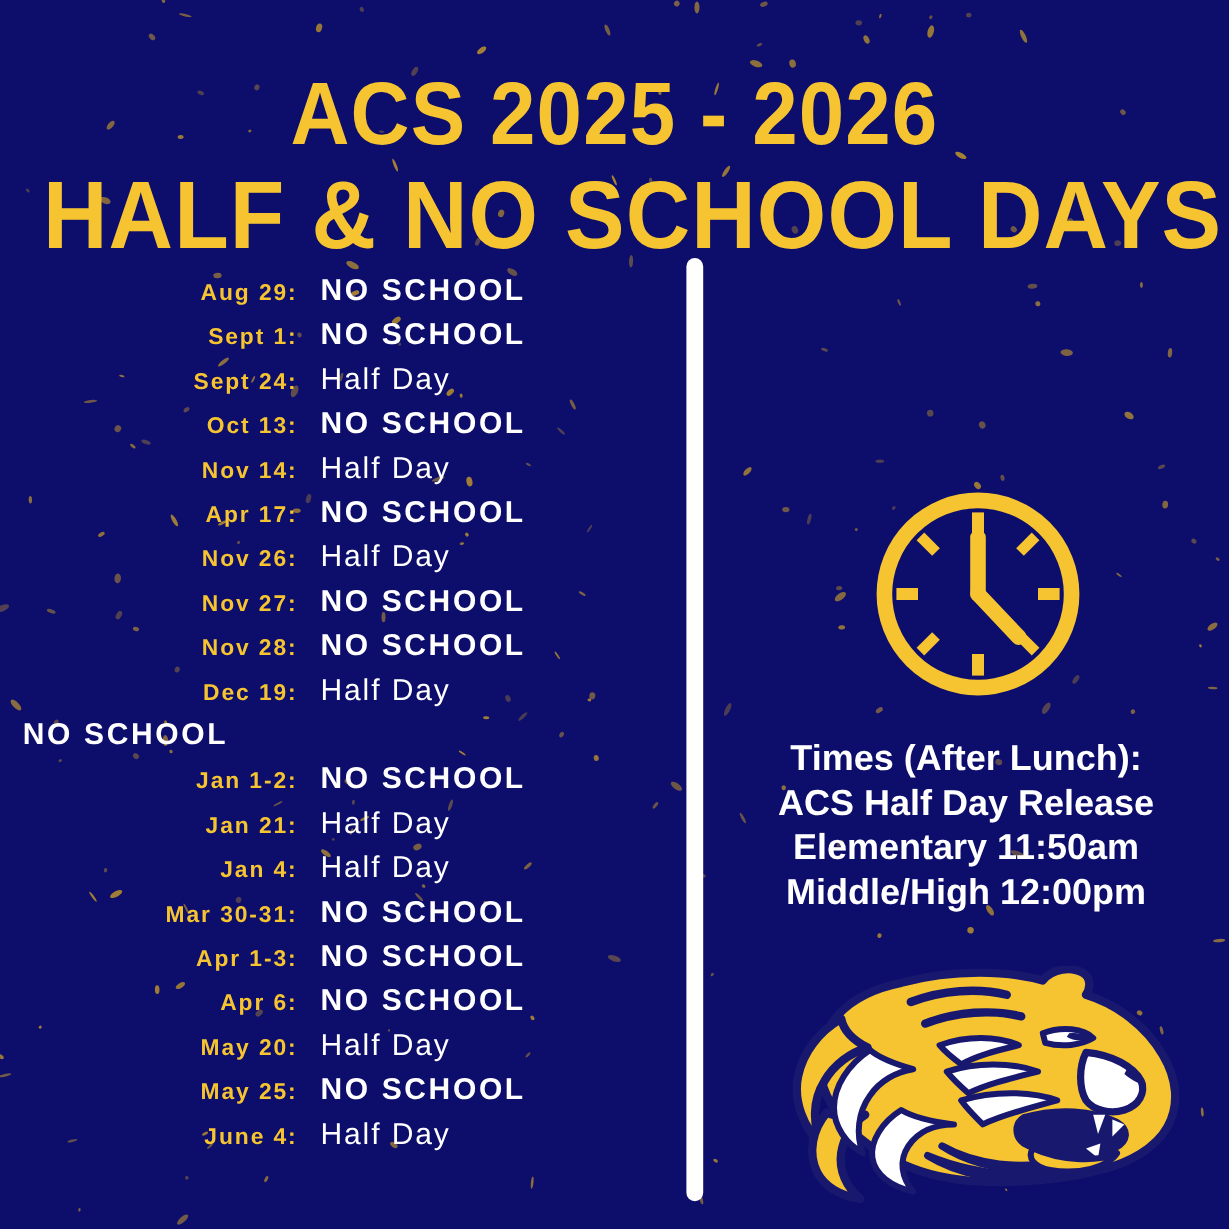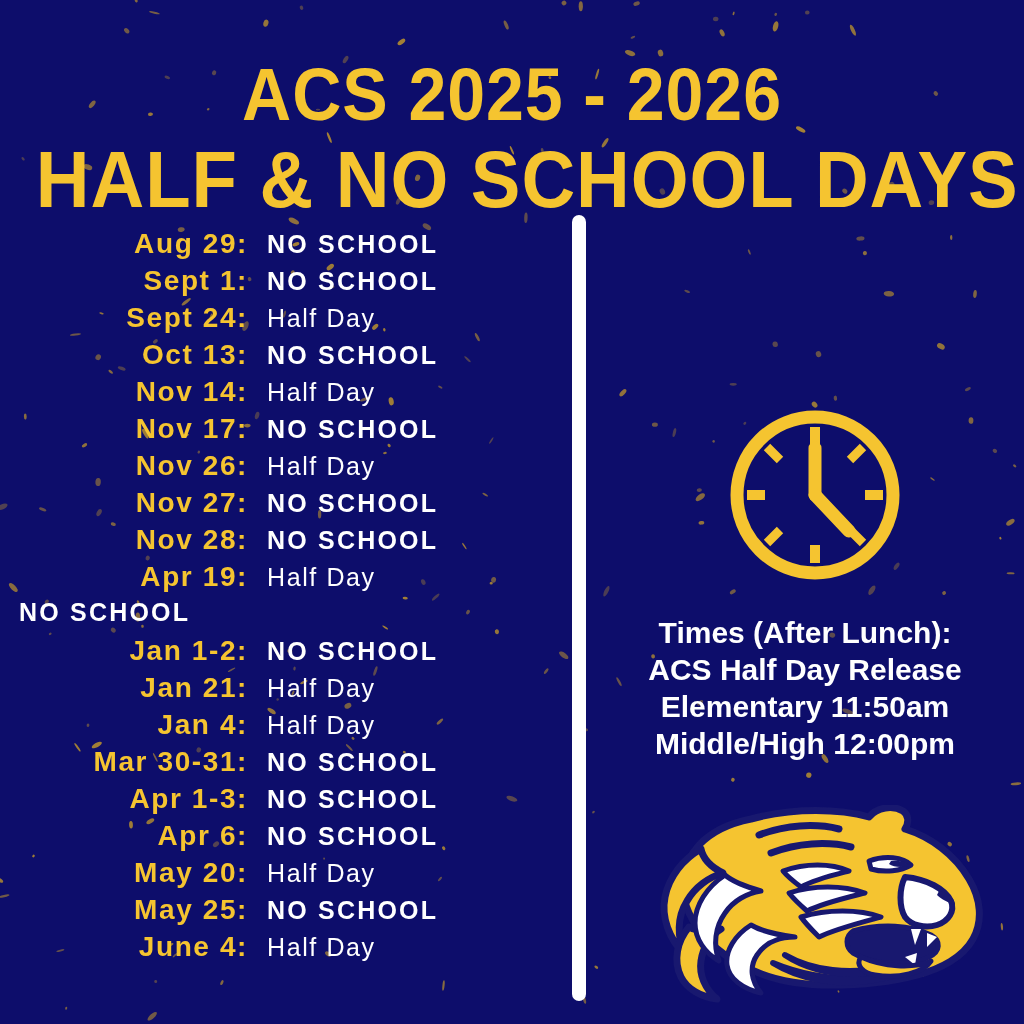--- a/index.html
+++ b/index.html
@@ -40,21 +40,21 @@
   
   .list {
     position:absolute; left:0px; top:228px; width:560px; z-index:3;
   }
   .row {
     display:flex; align-items:baseline;
     height:37px;
   }
   .row .date {
     width:248px; text-align:right;
-    color:#f5c430; font-weight:bold; font-size:28px;
+    color:#f5c430; font-weight:bold; font-size:19px;
     letter-spacing:1.6px;
     white-space:nowrap;
   }
   .row .val {
     padding-left:19px;
     color:#ffffff; font-size:25px; white-space:nowrap;
   }
   .row .val.no-school { font-weight:bold; letter-spacing:2.2px; }
   .row .val.half-day  { font-weight:normal; letter-spacing:1.6px; }
 
@@ -312,37 +312,37 @@
     </div>
     <div class="row">
       <span class="date">Oct 13:</span>
       <span class="val no-school">NO SCHOOL</span>
     </div>
     <div class="row">
       <span class="date">Nov 14:</span>
       <span class="val half-day">Half Day</span>
     </div>
     <div class="row">
-      <span class="date">Nov 17:</span>
+      <span class="date">Apr 17:</span>
       <span class="val no-school">NO SCHOOL</span>
     </div>
     <div class="row">
       <span class="date">Nov 26:</span>
       <span class="val half-day">Half Day</span>
     </div>
     <div class="row">
       <span class="date">Nov 27:</span>
       <span class="val no-school">NO SCHOOL</span>
     </div>
     <div class="row">
       <span class="date">Nov 28:</span>
       <span class="val no-school">NO SCHOOL</span>
     </div>
     <div class="row">
-      <span class="date">Apr 19:</span>
+      <span class="date">Dec 19:</span>
       <span class="val half-day">Half Day</span>
     </div>
     <div class="row">
       <span class="val no-school">NO SCHOOL</span>
     </div>
     <div class="row">
       <span class="date">Jan 1-2:</span>
       <span class="val no-school">NO SCHOOL</span>
     </div>
     <div class="row">

